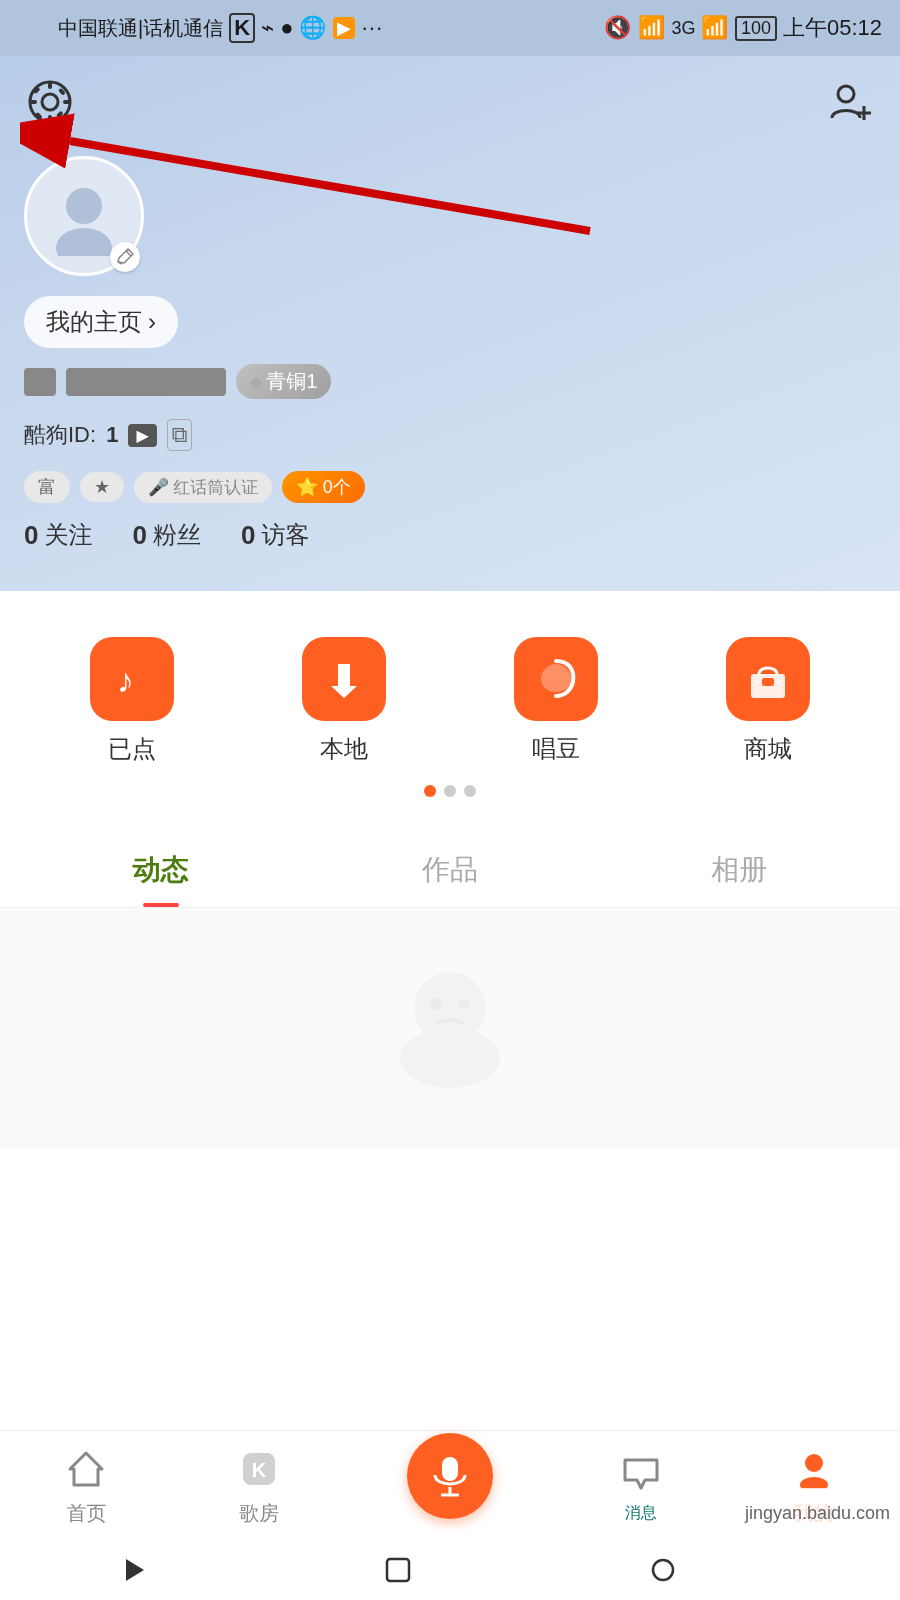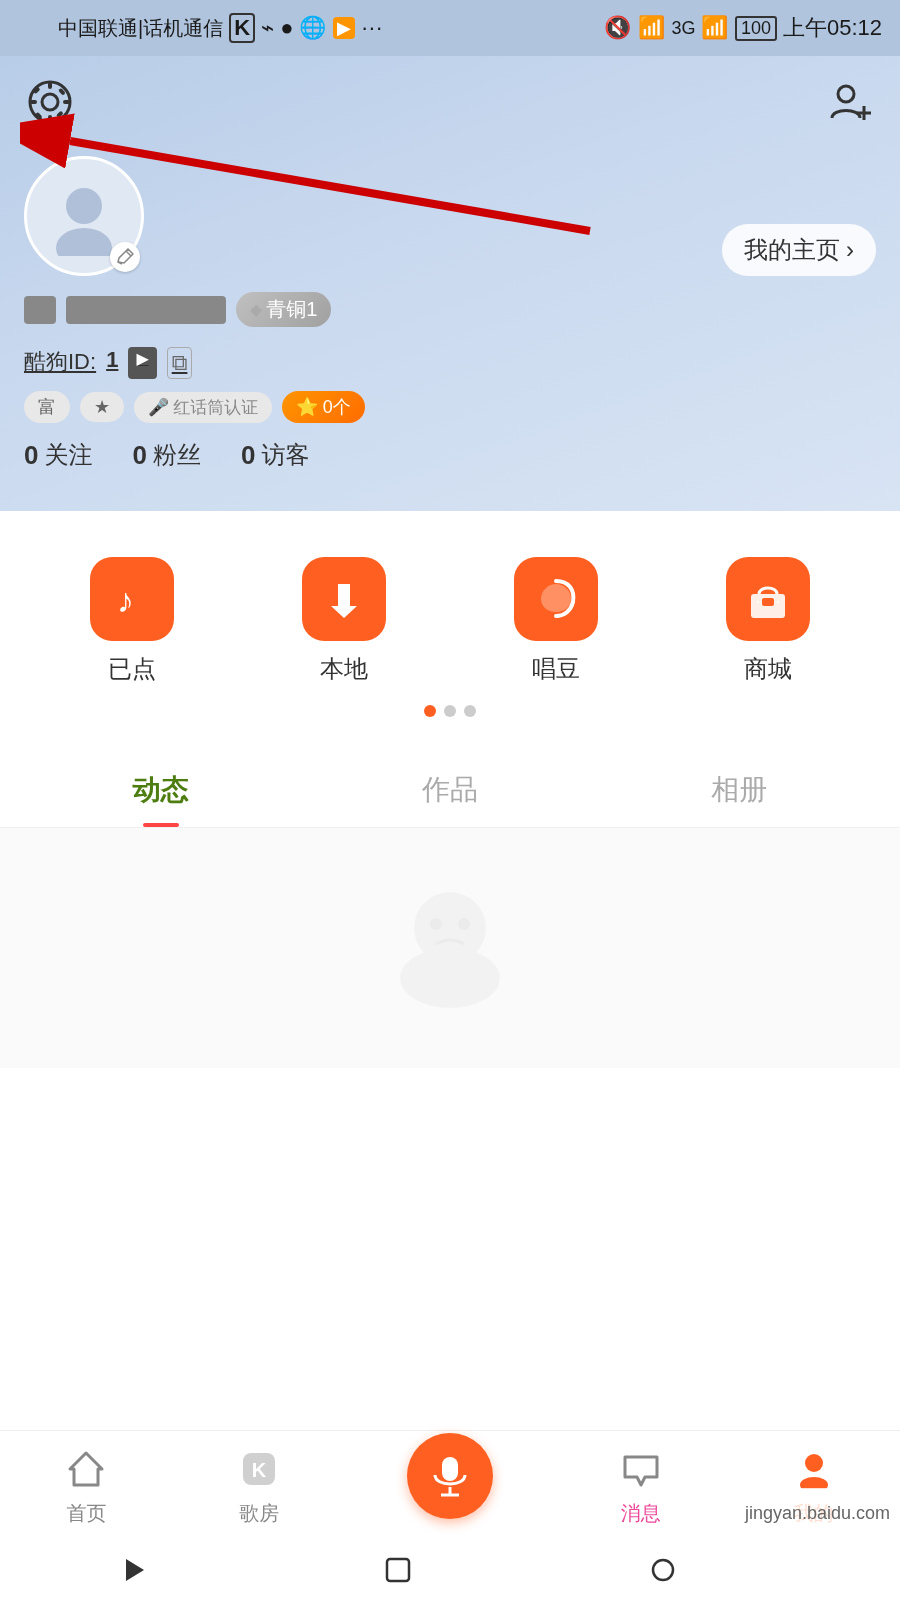--- a/index.html
+++ b/index.html
@@ -54,23 +54,24 @@
     .add-friend-btn {
       width: 52px;
       height: 52px;
       display: flex;
       align-items: center;
       justify-content: center;
     }
 
     .profile-info-row {
       display: flex;
-      align-items: flex-end;
+      align-items: flex-start;
       justify-content: space-between;
       margin-bottom: 16px;
+      flex-direction: column;
     }
 
     .avatar-container {
       position: relative;
       width: 120px;
       height: 120px;
     }
 
     .avatar-circle {
       width: 120px;
@@ -137,25 +138,25 @@
       padding: 4px 14px;
       font-size: 20px;
       color: #fff;
       display: flex;
       align-items: center;
       gap: 4px;
     }
 
     .kugou-id-row {
       display: flex;
+      align-items: center;
       gap: 10px;
       font-size: 22px;
       color: #333;
-      margin-bottom: 12px;
-      text-decoration: underline;
+      margin-bottom: 20px;
     }
 
     .badges-row {
       display: flex;
       align-items: center;
       gap: 10px;
       margin-bottom: 16px;
       flex-wrap: wrap;
     }
 
@@ -619,21 +620,21 @@
       <line x1="14" y1="42" x2="32" y2="42" stroke="white" stroke-width="3"></line>
     </svg>
   </div>
 
   <div class="nav-item">
     <div class="nav-icon-wrap">
       <svg width="40" height="40" viewBox="0 0 40 40">
         <path d="M4 8 L36 8 L36 28 L24 28 L20 36 L16 28 L4 28 Z" fill="none" stroke="#888" stroke-width="3" stroke-linejoin="round"></path>
       </svg>
     </div>
-    <span style="font-size:20px;color:#ec4899;">消息</span>
+    <span style="font-size:16px;color:#0f766e;">消息</span>
   </div>
 
   <div class="nav-item active">
     <div class="nav-icon-wrap">
       <svg width="40" height="40" viewBox="0 0 40 40">
         <circle cx="20" cy="14" r="9" fill="#ff6022"></circle>
         <ellipse cx="20" cy="36" rx="14" ry="8" fill="#ff6022"></ellipse>
       </svg>
     </div>
     <span style="font-size:20px;color:#ff6022;">我的</span>

